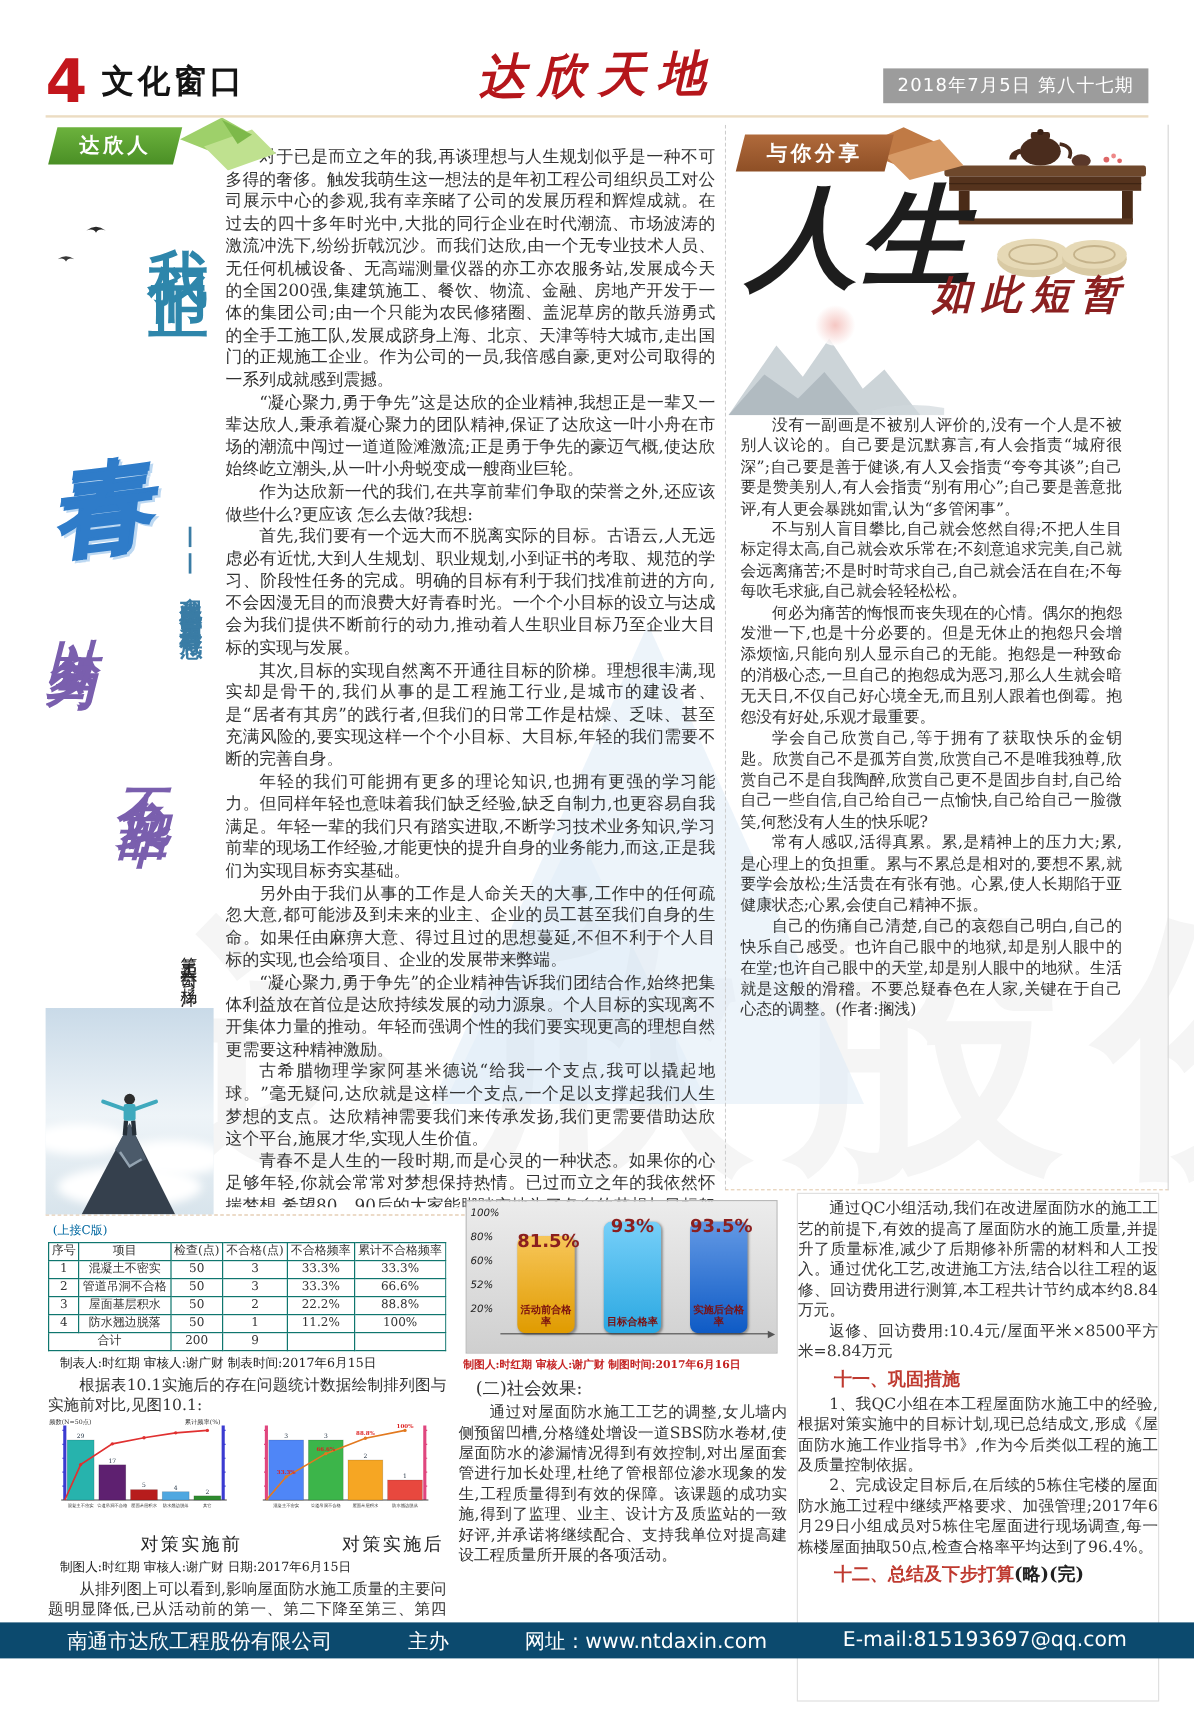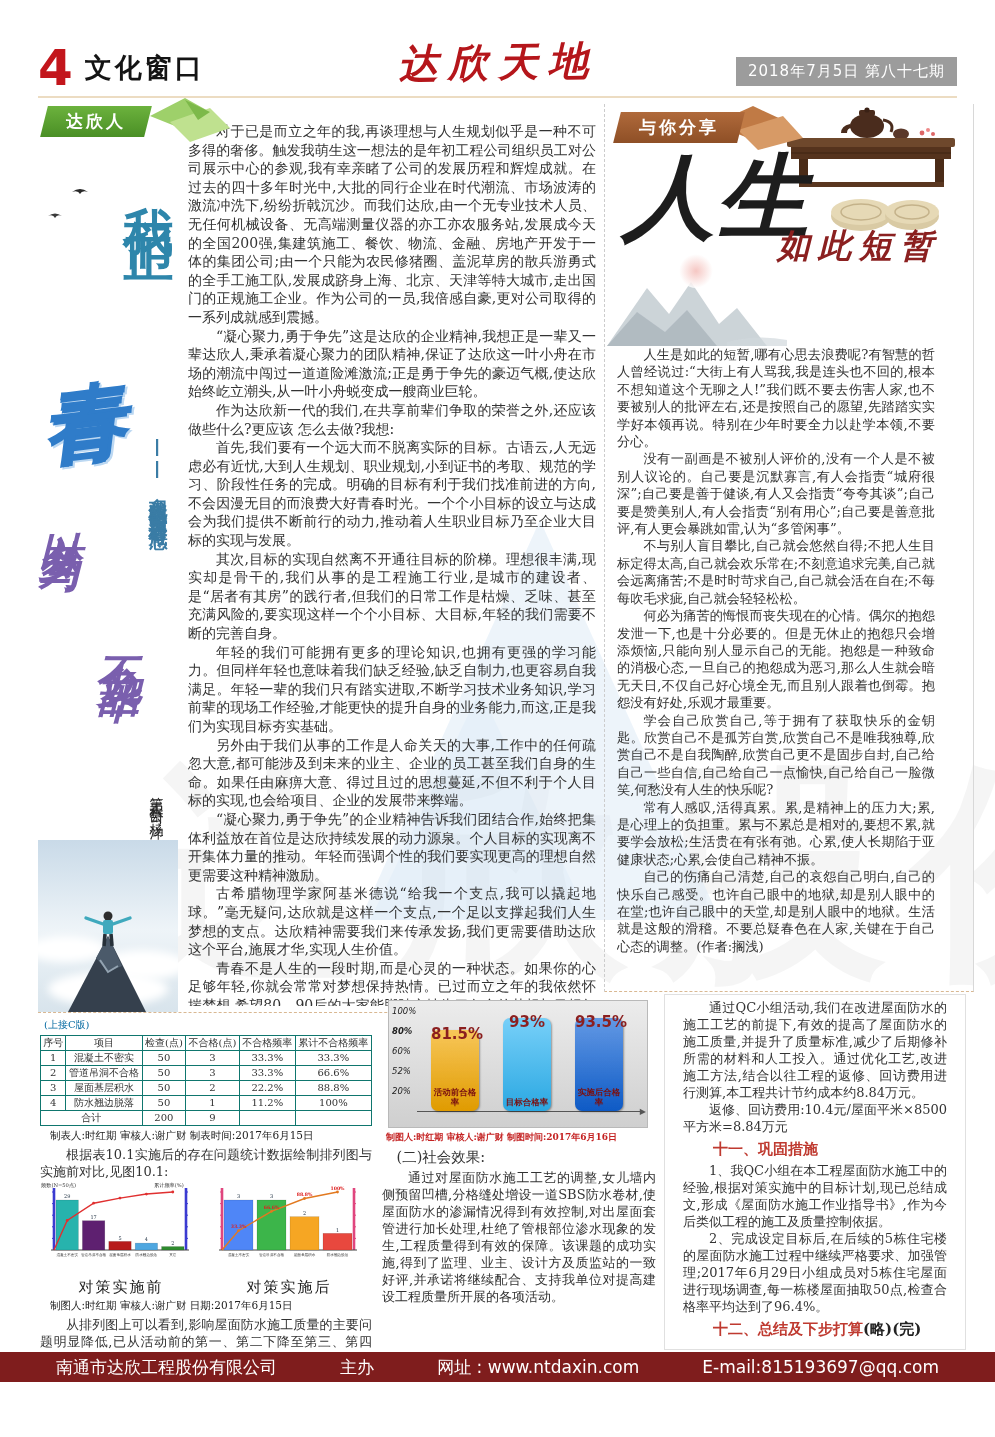--- a/index.html
+++ b/index.html
@@ -67,51 +67,51 @@
   .r-sub2{position:absolute;left:72px;top:178px;font-size:33px;font-weight:bold;
           color:#1d6b3c;letter-spacing:5px;}
   .tea{position:absolute;right:4px;top:0;}
   .mnt{position:absolute;left:-10px;bottom:-4px;opacity:.75;}
   
   .rart{position:absolute;left:12px;right:38px;top:242px;bottom:4px;overflow:hidden;}
   .rart p{margin:0;text-indent:2em;text-align:justify;font-size:13.2px;line-height:17.4px;color:#333;}
   
   .bcolA{position:absolute;left:40px;top:1018px;width:332px;height:332px;overflow:hidden;z-index:1;}
   .bcolB{position:absolute;left:382px;top:1000px;width:274px;height:352px;overflow:hidden;z-index:1;}
-  .bcolC{position:absolute;left:664px;top:994px;width:302px;height:356px;overflow:hidden;z-index:1;
-         border:1px solid #e0e0e0;padding:4px 18px;box-sizing:border-box;}
+  .bcolC{position:absolute;left:664px;top:994px;width:302px;height:424px;overflow:hidden;z-index:1;
+         border:1px solid #e0e0e0;padding:4px 0;box-sizing:border-box;}
   .cont-label{font-size:10px;color:#0369a1;margin:0 0 3px 4px;}
   table.qc{border-collapse:collapse;width:100%;margin:0 0 3px 0;}
   table.qc th,table.qc td{border:1px solid #0f766e;font-size:10px;padding:1px 2px;text-align:center;
          color:#333;font-weight:normal;line-height:12px;}
   .credits{font-size:10.5px;color:#222;margin:2px 0 3px 10px;letter-spacing:0;}
   .bcolA p.body, .bcolB p.body, .bcolC p.body{margin:0;text-indent:2em;text-align:justify;
          font-size:13px;line-height:17px;color:#333;}
   .charts-row{display:flex;gap:6px;margin-top:2px;}
-  .chart-blk{width:162px;text-align:center;}
+  .chart-blk{width:162px;text-align:right;}
   .chart-blk svg{width:160px;height:96px;display:block;}
   .chart-cap{font-size:15px;color:#222;letter-spacing:2px;margin-top:0px;}
   .red-credits{font-size:9px;color:#c42222;margin:3px 0 4px 4px;font-weight:bold;}
   .qc-head{font-size:14.5px;color:#333;margin:4px 0 2px 0;text-indent:1em;}
   .red-head{font-size:15px;font-weight:bold;color:#bf3a30;margin:5px 0 3px 0;text-indent:2em;}
   .red-head .blk{color:#222;font-weight:bold;}
   
   .bchart{position:relative;width:258px;height:126px;background:linear-gradient(#ececec,#cfcfcf);
           border:1px solid #b9b9b9;margin:0 0 0 6px;}
   .bchart .ytick{position:absolute;left:3px;font-size:8.5px;font-style:italic;color:#222;
           font-family:"DejaVu Sans",sans-serif;}
   .bchart .bar{position:absolute;border-radius:7px 7px 7px 7px;box-shadow:1px 1px 2px rgba(0,0,0,.35);}
   .bchart .vlab{position:absolute;font-size:15px;font-weight:bold;color:#8b1f1f;text-align:center;
           font-family:"DejaVu Sans",sans-serif;}
   .bchart .clab{position:absolute;font-size:8.5px;font-weight:bold;color:#7a1010;text-align:center;
           line-height:10px;}
   .bchart .xaxis{position:absolute;left:28px;right:4px;bottom:15px;height:1px;background:#555;}
   .bchart .xarrow{position:absolute;right:1px;bottom:11px;font-size:8px;color:#555;}
   
-  .footer{position:absolute;left:0;right:0;top:1352px;height:30px;background:#7f1d1d;color:#fff;
+  .footer{position:absolute;left:0;right:0;top:1352px;height:30px;background:#0c4a6e;color:#fff;
           display:flex;align-items:center;justify-content:space-between;padding:0 56px;
           font-family:"DejaVu Sans",sans-serif;font-size:17px;z-index:2;}
 </style>
 </head>
 <body>
 
 <div class="page">
 
   <div class="wm-text">达欣股份</div>
   <svg class="wm-tri" width="360" height="400" viewBox="0 0 360 400">
@@ -220,21 +220,20 @@
         <path d="M0 92 L40 34 L62 60 L84 28 L112 70 L130 54 L160 92 Z" fill="#aab6be" opacity=".8"></path>
         <path d="M0 92 L30 58 L58 78 L80 56 L110 92 Z" fill="#8e9ca6" opacity=".8"></path>
         <path d="M120 88 Q150 80 180 86 L180 92 L120 92 Z" fill="#c2ccd2" opacity=".7"></path>
       </svg>
 
       <div class="r-rs"></div>
       <div class="r-main">人生</div>
       <div class="r-sub1">如此短暂</div>
     </div>
     <div class="rart">
-        <p>人生是如此的短暂,哪有心思去浪费呢?有智慧的哲人曾经说过:“大街上有人骂我,我是连头也不回的,根本不想知道这个无聊之人!”我们既不要去伤害人家,也不要被别人的批评左右,还是按照自己的愿望,先踏踏实实学好本领再说。特别在少年时要全力以赴学本领,不要分心。</p>
         <p>没有一副画是不被别人评价的,没有一个人是不被别人议论的。自己要是沉默寡言,有人会指责“城府很深”;自己要是善于健谈,有人又会指责“夸夸其谈”;自己要是赞美别人,有人会指责“别有用心”;自己要是善意批评,有人更会暴跳如雷,认为“多管闲事”。</p>
         <p>不与别人盲目攀比,自己就会悠然自得;不把人生目标定得太高,自己就会欢乐常在;不刻意追求完美,自己就会远离痛苦;不是时时苛求自己,自己就会活在自在;不每每吹毛求疵,自己就会轻轻松松。</p>
         <p>何必为痛苦的悔恨而丧失现在的心情。偶尔的抱怨发泄一下,也是十分必要的。但是无休止的抱怨只会增添烦恼,只能向别人显示自己的无能。抱怨是一种致命的消极心态,一旦自己的抱怨成为恶习,那么人生就会暗无天日,不仅自己好心境全无,而且别人跟着也倒霉。抱怨没有好处,乐观才最重要。</p>
         <p>学会自己欣赏自己,等于拥有了获取快乐的金钥匙。欣赏自己不是孤芳自赏,欣赏自己不是唯我独尊,欣赏自己不是自我陶醉,欣赏自己更不是固步自封,自己给自己一些自信,自己给自己一点愉快,自己给自己一脸微笑,何愁没有人生的快乐呢?</p>
         <p>常有人感叹,活得真累。累,是精神上的压力大;累,是心理上的负担重。累与不累总是相对的,要想不累,就要学会放松;生活贵在有张有弛。心累,使人长期陷于亚健康状态;心累,会使自己精神不振。</p>
         <p>自己的伤痛自己清楚,自己的哀怨自己明白,自己的快乐自己感受。也许自己眼中的地狱,却是别人眼中的在堂;也许自己眼中的天堂,却是别人眼中的地狱。生活就是这般的滑稽。不要总疑春色在人家,关键在于自己心态的调整。(作者:搁浅)</p>
       </div>
   </div>
 
   <div class="bcolA">
@@ -380,21 +379,21 @@
     <p class="body">从排列图上可以看到,影响屋面防水施工质量的主要问题明显降低,已从活动前的第一、第二下降至第三、第四位,说明影响屋面防水质量缺陷的主要问题已经解决。</p>
   </div>
 
   <div class="bcolB">
     <div class="bchart">
       <div class="xaxis"></div>
       <div class="xarrow">▶</div>
     <div class="ytick" style="bottom: 31px;">20%</div>
         <div class="ytick" style="bottom: 51px;">52%</div>
         <div class="ytick" style="bottom: 71px;">60%</div>
-        <div class="ytick" style="bottom: 91px; font-weight: bold;">80%</div>
+        <div class="ytick" style="bottom: 91px;">80%</div>
         <div class="ytick" style="bottom: 111px;">100%</div>
         <div class="bar" style="left: 42px; bottom: 16px; width: 48px; height: 81.5px; background: linear-gradient(rgba(255, 255, 255, 0.35), rgba(0, 0, 0, 0.08)), rgb(243, 168, 0);"></div>
         <div class="vlab" style="left: 42px; width: 36px; bottom: 84.5px;">81.5%</div>
         <div class="clab" style="left: 44px; width: 44px; bottom: 20px;">活动前合格率</div>
         <div class="bar" style="left: 114px; bottom: 16px; width: 48px; height: 93px; background: linear-gradient(rgba(255, 255, 255, 0.35), rgba(0, 0, 0, 0.08)), rgb(46, 182, 245);"></div>
         <div class="vlab" style="left: 114px; width: 48px; bottom: 96px;">93%</div>
         <div class="clab" style="left: 116px; width: 44px; bottom: 20px;">目标合格率</div>
         <div class="bar" style="left: 186px; bottom: 16px; width: 48px; height: 93.5px; background: linear-gradient(rgba(255, 255, 255, 0.35), rgba(0, 0, 0, 0.08)), rgb(15, 98, 214);"></div>
         <div class="vlab" style="left: 186px; width: 48px; bottom: 96.5px;">93.5%</div>
         <div class="clab" style="left: 188px; width: 44px; bottom: 20px;">实施后合格率</div>

